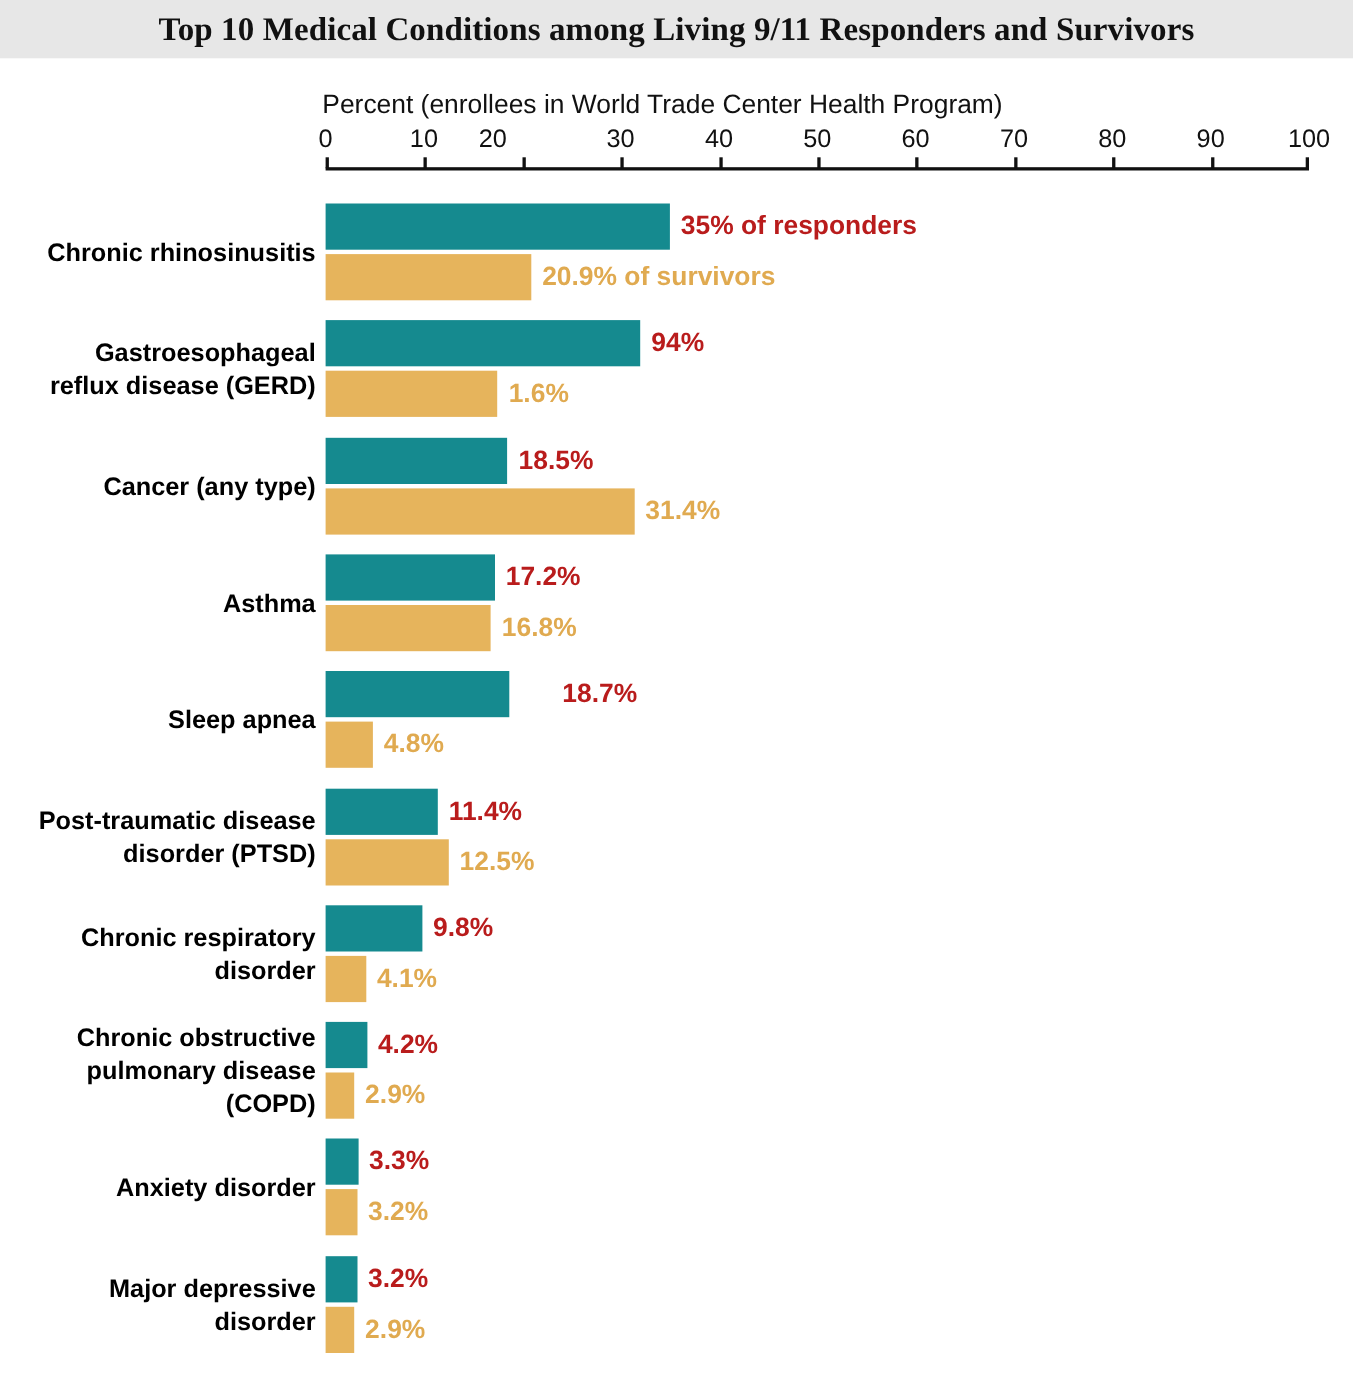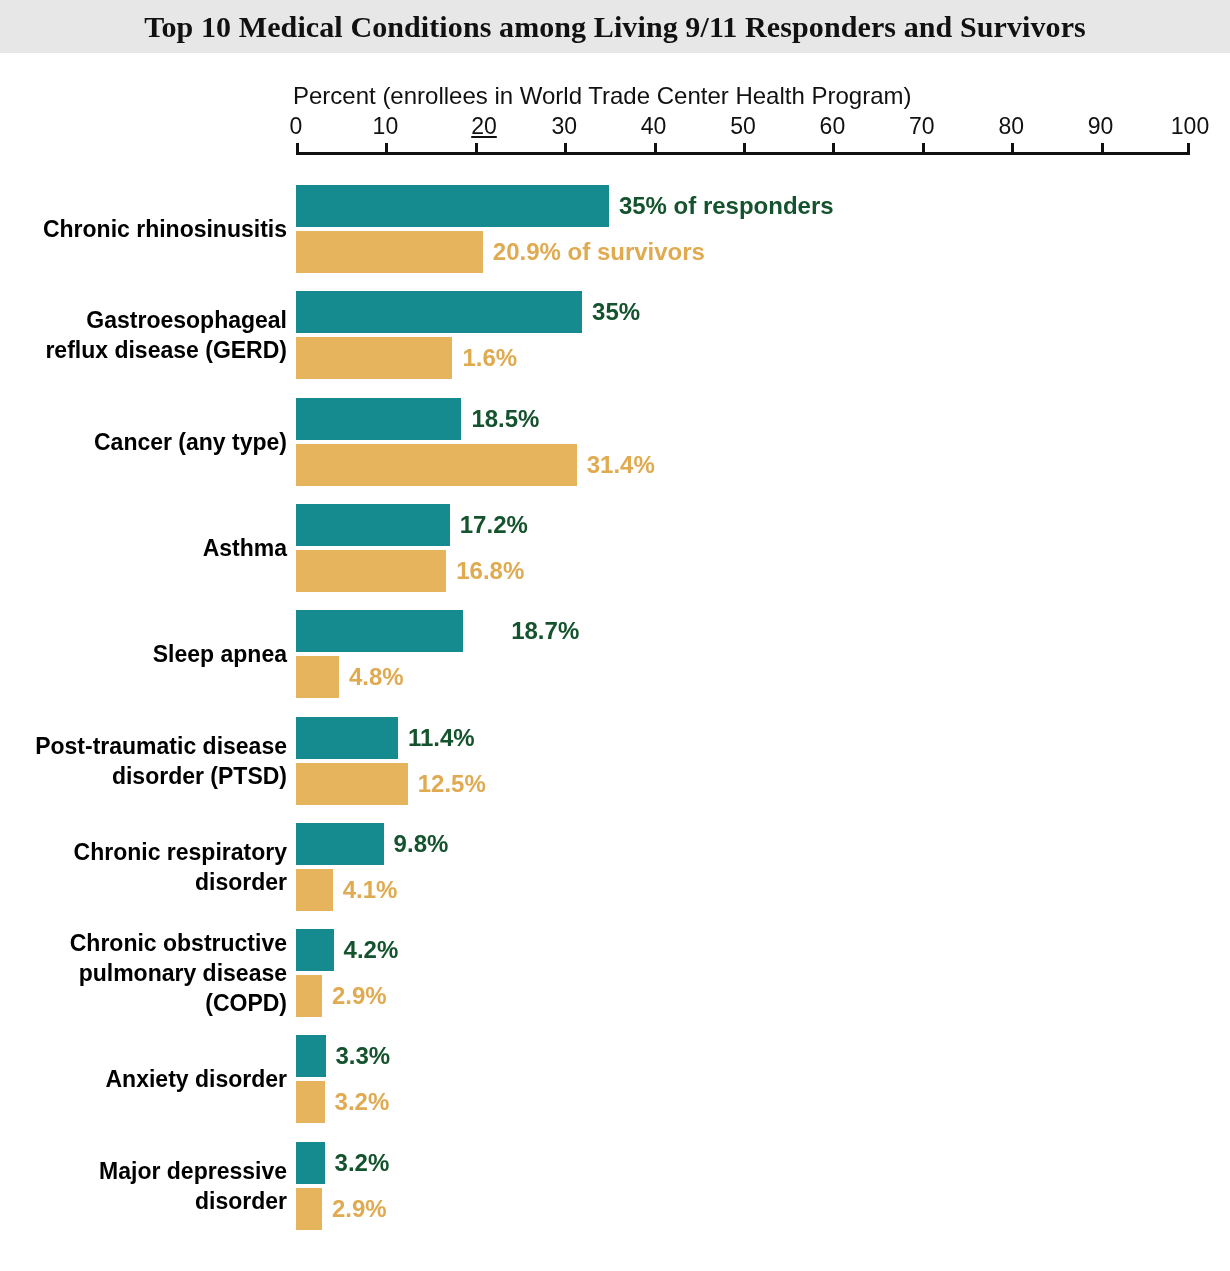--- a/index.html
+++ b/index.html
@@ -128,36 +128,36 @@
   .bar.survivors  { background: #e6b45c; }
   .bar-value {
     position: absolute;
     top: 0;
     height: 42px;
     line-height: 42px;
     font-size: 24px;
     font-weight: bold;
     white-space: nowrap;
   }
-  .bar-value.responders { color: #14532d; }
+  .bar-value.responders { color: #b91c1c; }
   .bar-value.survivors  { color: #e0aa50; }
 </style>
 </head>
 <body>
 
 <div id="title-band">
   <div id="chart-title">Top 10 Medical Conditions among Living 9/11 Responders and Survivors</div>
 </div>
 
 <div id="axis-title">Percent (enrollees in World Trade Center Health Program)</div>
 
 <div id="tick-label-row">
     <div class="tick-label" style="left: 296px;">0</div>
     <div class="tick-label" style="left: 385.4px;">10</div>
-    <div class="tick-label" style="left: 484px; text-decoration: underline;">20</div>
+    <div class="tick-label" style="left: 448px;">20</div>
     <div class="tick-label" style="left: 564.2px;">30</div>
     <div class="tick-label" style="left: 653.6px;">40</div>
     <div class="tick-label" style="left: 743px;">50</div>
     <div class="tick-label" style="left: 832.4px;">60</div>
     <div class="tick-label" style="left: 921.8px;">70</div>
     <div class="tick-label" style="left: 1011.2px;">80</div>
     <div class="tick-label" style="left: 1100.6px;">90</div>
     <div class="tick-label" style="left: 1190px;">100</div>
   </div>
 <div id="axis-line"></div>
@@ -189,21 +189,21 @@
         <div class="bar-value survivors" style="left: 196.846px;">20.9% of survivors</div>
       </div>
     </div>
     <div class="group" style="top: 291.3px;">
       <div class="cat-label">
         <span>Gastroesophageal</span>
         <span>reflux disease (GERD)</span>
       </div>
       <div class="bar-row responders" style="width: 894px;">
         <div class="bar responders" style="width: 286.08px; background: rgb(21, 138, 143);"></div>
-        <div class="bar-value responders" style="left: 296.08px;">35%</div>
+        <div class="bar-value responders" style="left: 296.08px;">94%</div>
       </div>
       <div class="bar-row survivors" style="width: 894px;">
         <div class="bar survivors" style="width: 156.45px; background: rgb(230, 180, 92);"></div>
         <div class="bar-value survivors" style="left: 166.45px;">1.6%</div>
       </div>
     </div>
     <div class="group" style="top: 397.6px;">
       <div class="cat-label">
         <span>Cancer (any type)</span>
       </div>

